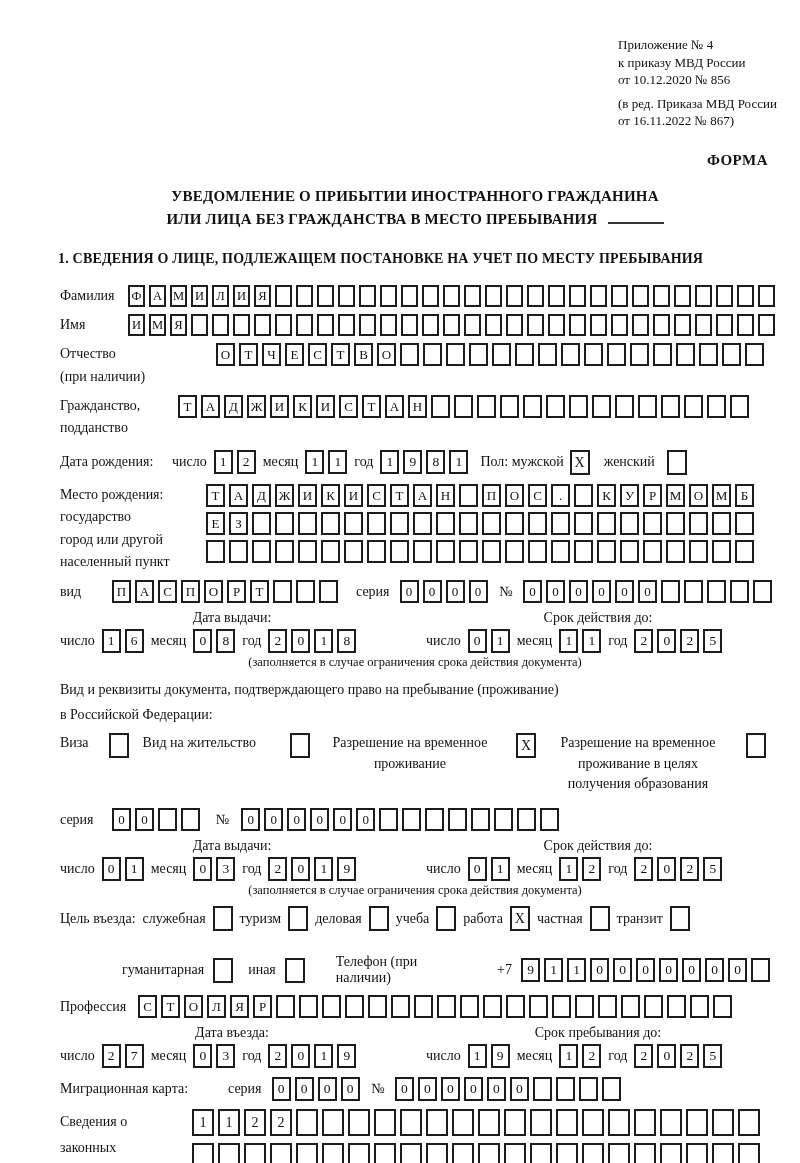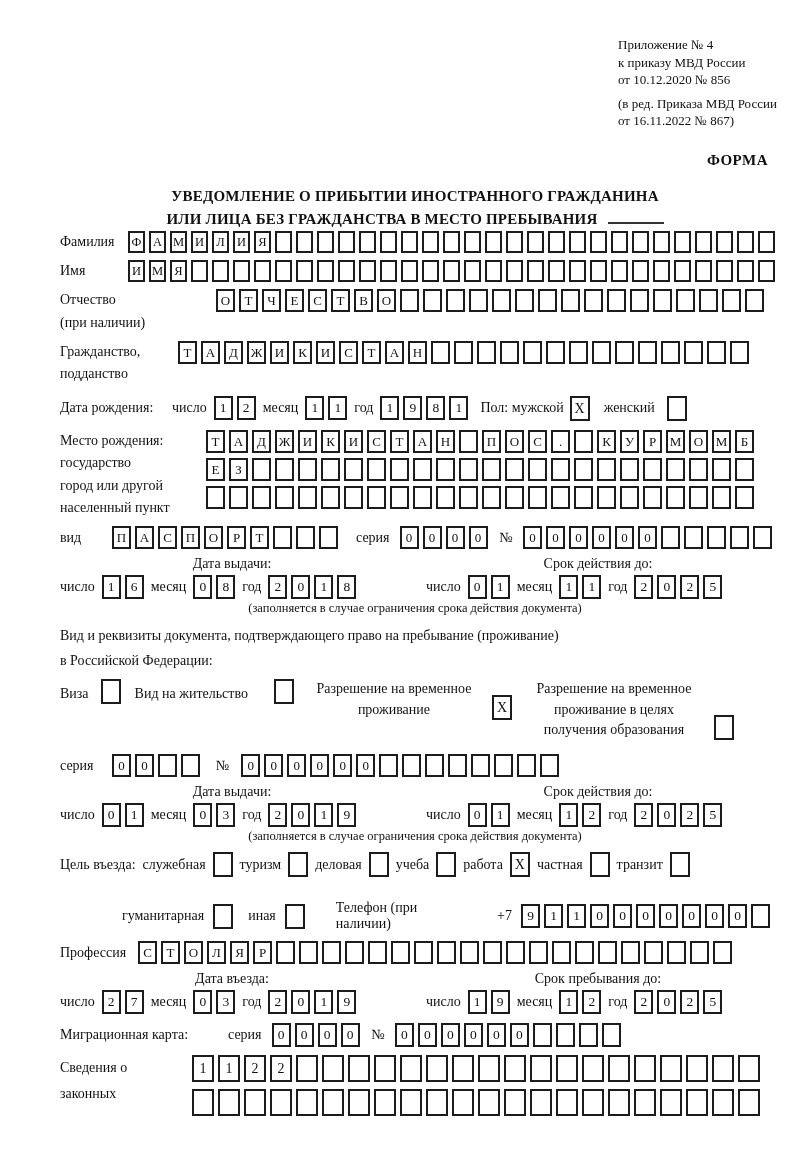--- a/index.html
+++ b/index.html
@@ -52,21 +52,21 @@
   .date-col { width: 355px; }
   .date-col + .date-col { margin-left: 22px; }
   .date-heading { text-align: center; margin-bottom: 3px; }
   .dgroup { display: flex; align-items: center; gap: 7px; }
   .dgroup .lbl { flex: none; }
   .validity-note { text-align: center; font-size: 12.5px; margin: 2px 0 8px 0; }
 
   .doc-heading { text-align: center; font-weight: bold; margin: 4px 0 8px 0; }
   .intro { line-height: 1.75; margin-bottom: 4px; }
 
-  .opt { display: flex; align-items: flex-end; gap: 12px; }
+  .opt { display: flex; align-items: flex-start; gap: 20px; }
   .opt .opt-label { text-align: center; line-height: 1.45; }
   .options-row { display: flex; align-items: flex-start; gap: 14px; margin: 6px 0 14px 0; }
 </style>
 </head>
 <body>
 
 <div class="page">
 
   <div class="hdr">
     <div>Приложение № 4</div>
@@ -77,20 +77,21 @@
   </div>
   <div class="form-label">ФОРМА</div>
 
   <div class="title">
     <div>УВЕДОМЛЕНИЕ О ПРИБЫТИИ ИНОСТРАННОГО ГРАЖДАНИНА</div>
     <div>
       <span>ИЛИ ЛИЦА БЕЗ ГРАЖДАНСТВА В МЕСТО ПРЕБЫВАНИЯ</span><span class="title-blank"></span>
     </div>
   </div>
 
+  <div class="sec-heading">1. СВЕДЕНИЯ О ЛИЦЕ, ПОДЛЕЖАЩЕМ ПОСТАНОВКЕ НА УЧЕТ ПО МЕСТУ ПРЕБЫВАНИЯ</div>
 
   <div class="frow">
     <span class="flabel" style="width:68px">Фамилия</span>
     <span class="cells sz-s">
         <span class="cell">Ф</span>
         <span class="cell">А</span>
         <span class="cell">М</span>
         <span class="cell">И</span>
         <span class="cell">Л</span>
         <span class="cell">И</span>

